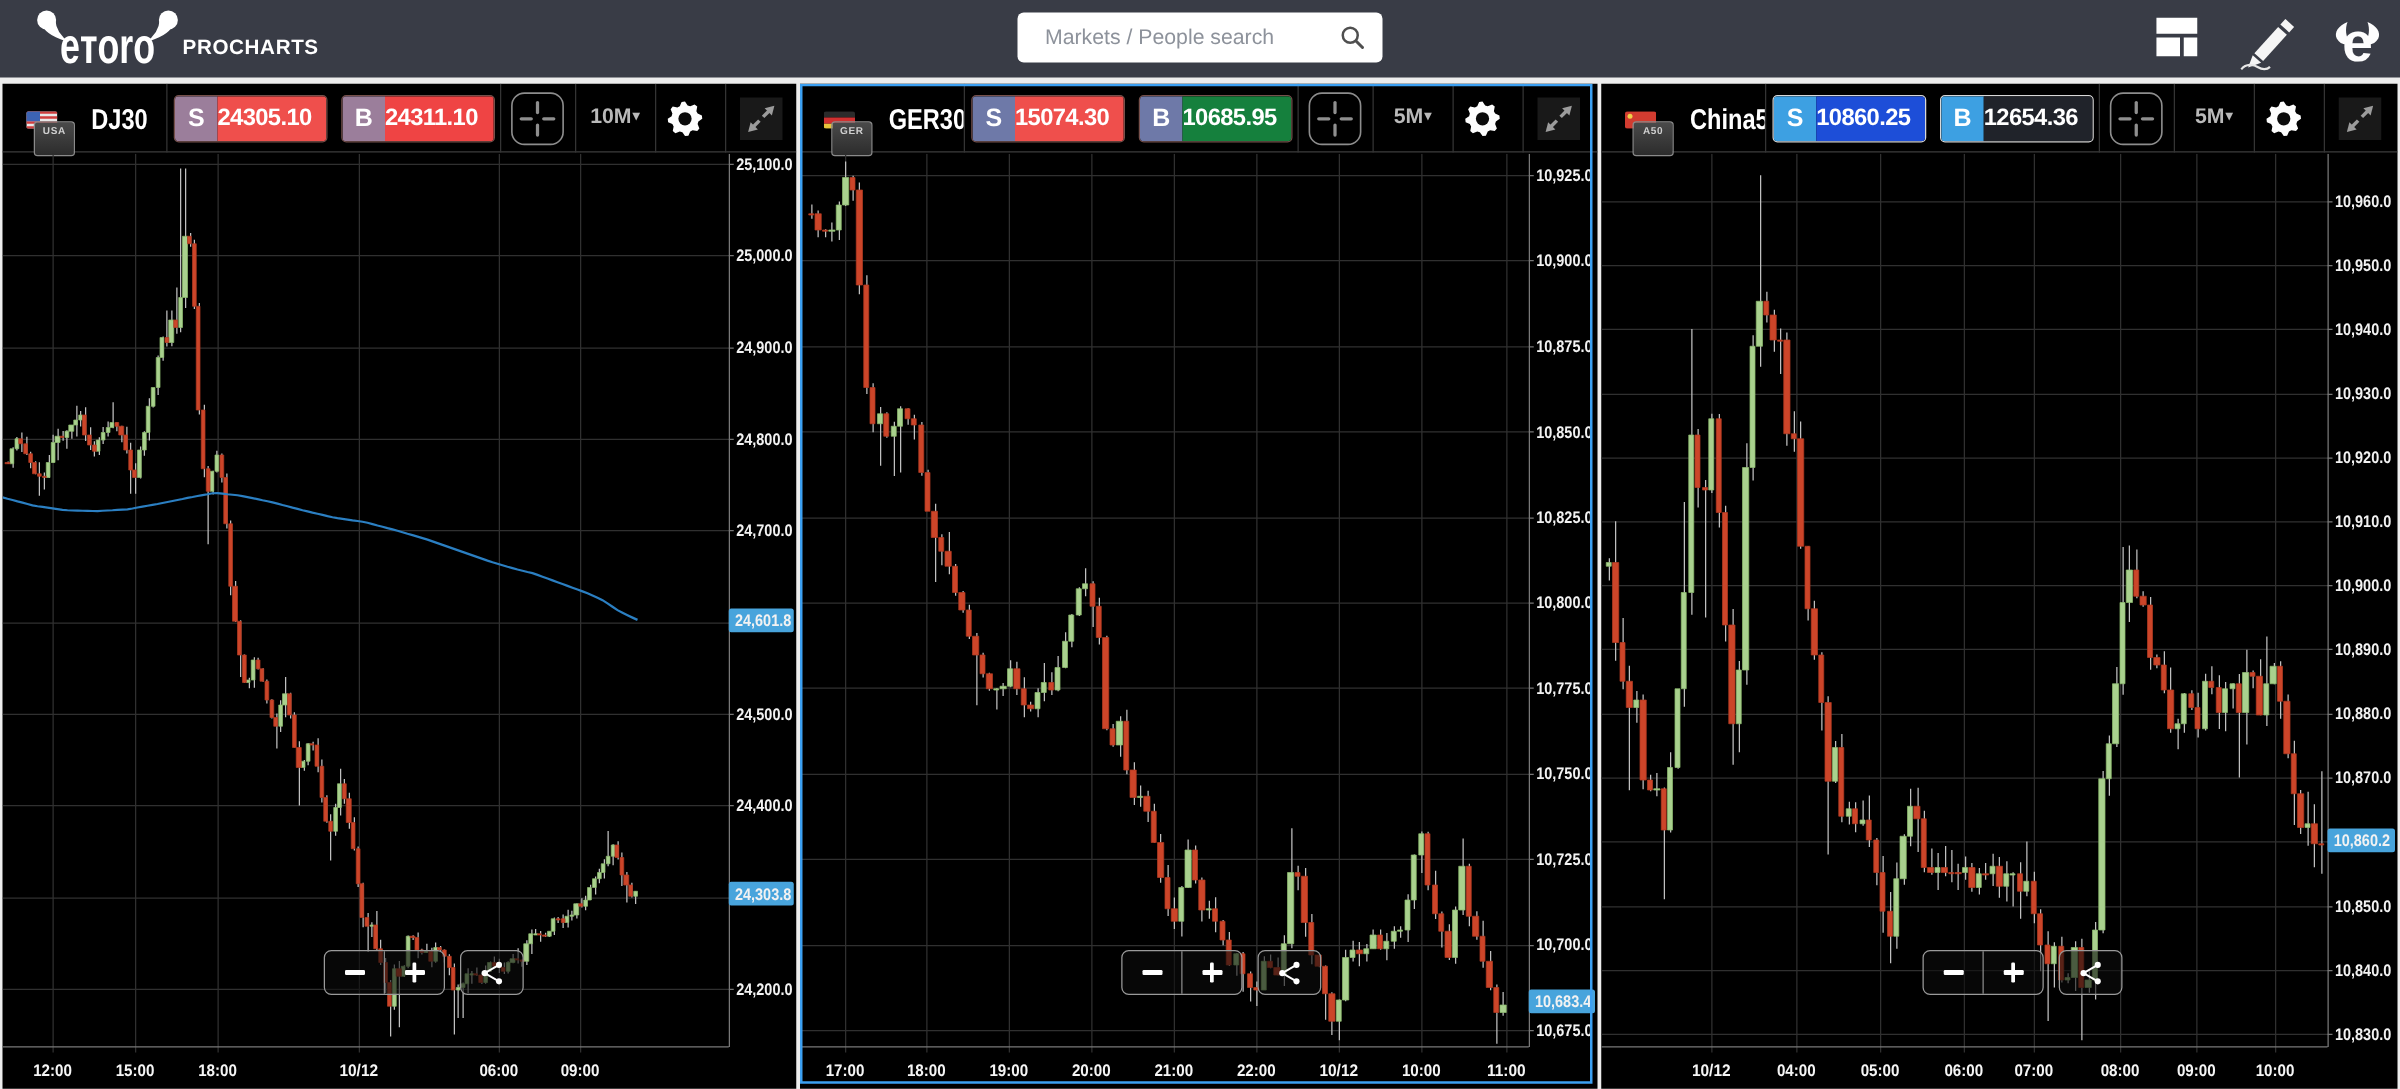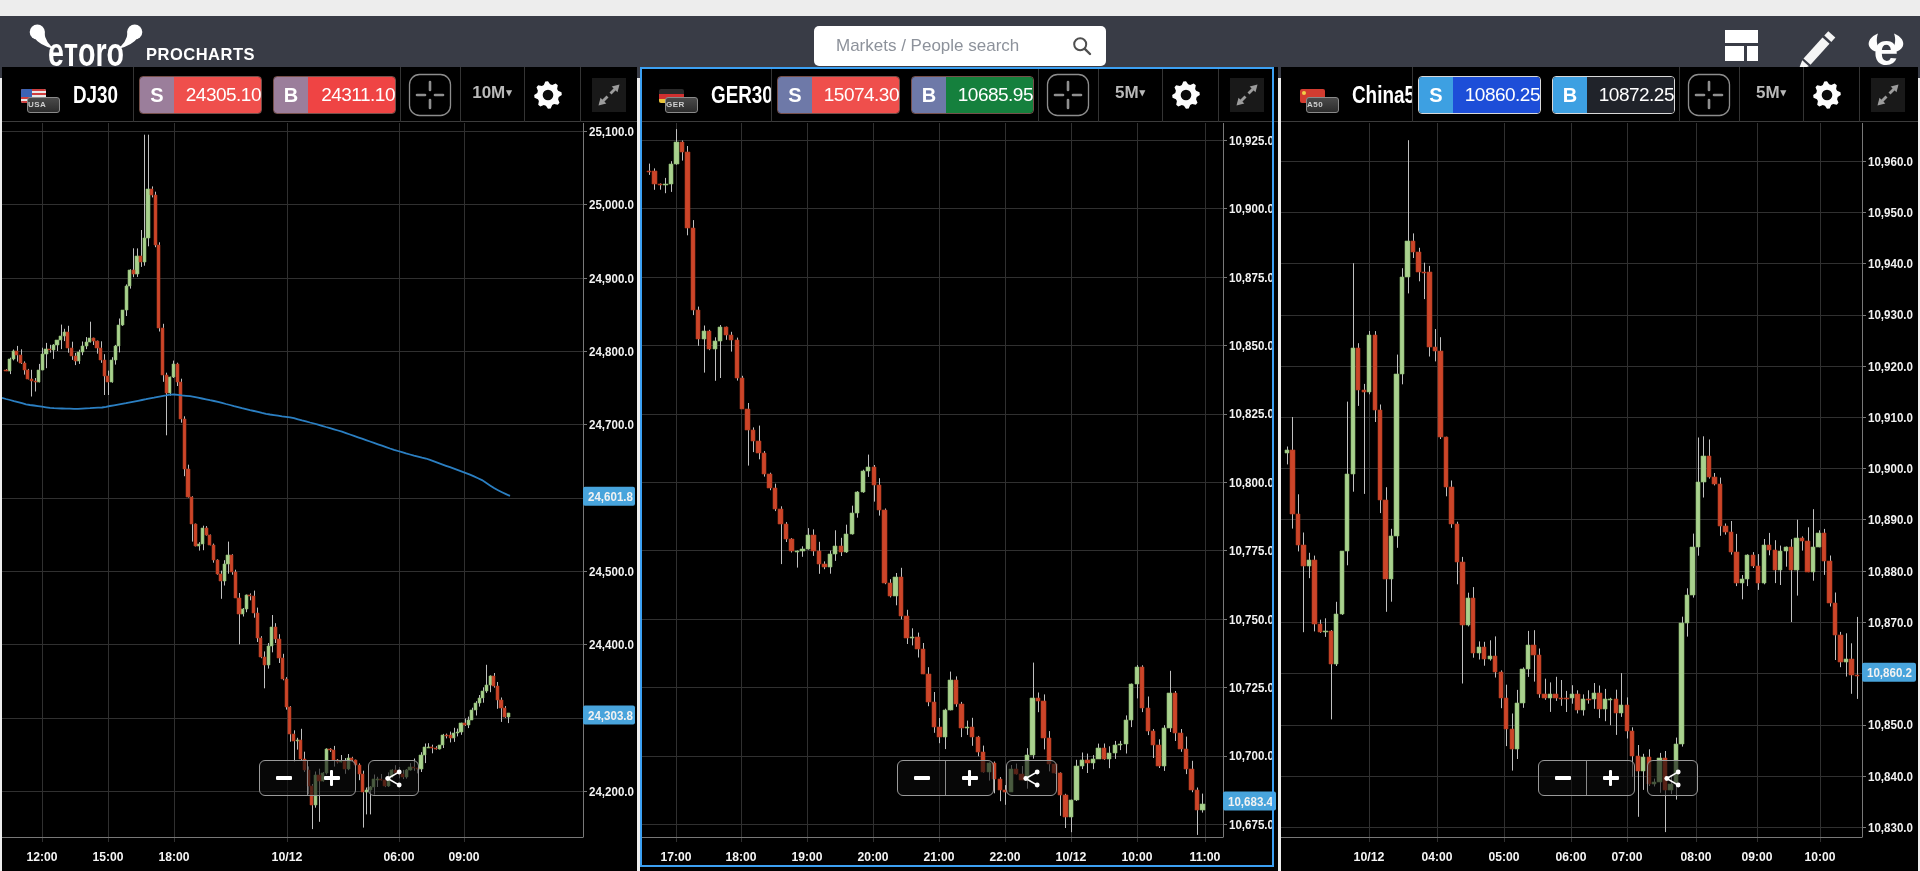--- a/index.html
+++ b/index.html
@@ -1,29 +1,29 @@
 <!DOCTYPE html>
 <html><head><meta charset="utf-8"><title>ProCharts</title><style>
 *{margin:0;padding:0;box-sizing:border-box}
 html,body{width:1920px;height:871px;overflow:hidden;background:#ededed;font-family:"Liberation Sans",sans-serif}
-.nav{position:absolute;left:0;top:16px;width:1920px;height:62px;background:#393c46}
+.nav{position:absolute;left:0;top:0;width:1920px;height:62px;background:#393c46}
 .logo{position:absolute;left:28px;top:8px}
 .pro{position:absolute;left:146px;top:29px;color:#fff;font-size:16.5px;font-weight:bold;letter-spacing:0.5px}
 .search{position:absolute;left:814px;top:10px;width:292px;height:40px;background:#fff;border-radius:5px}
 .search .ph{position:absolute;left:22px;top:10px;font-size:17px;color:#8d929b}
 .search svg{position:absolute;right:14px;top:10px}
 .nico{position:absolute;top:14px}
 .chart{position:absolute;top:67px;height:804px;background:#000;overflow:hidden}
 .hdr{position:absolute;left:0;top:0;width:100%;height:55px;border-bottom:1px solid #3c3c3c}
 .vsep{position:absolute;top:0;width:1px;height:55px;background:#343434}
-.badge{position:absolute;left:25px;top:30px;width:33px;height:16px;background:linear-gradient(#4a4a4a,#2c2c2c);border:1px solid #8a8a8a;border-radius:3px;color:#cfcfcf;font-size:8px;font-weight:bold;text-align:left;line-height:14px;letter-spacing:0.5px}
+.badge{position:absolute;left:25px;top:30px;width:33px;height:28px;background:linear-gradient(#4a4a4a,#2c2c2c);border:1px solid #8a8a8a;border-radius:3px;color:#cfcfcf;font-size:8px;font-weight:bold;text-align:center;line-height:14px;letter-spacing:0.5px}
 .sym{position:absolute;left:71px;top:15px;color:#fff;font-weight:bold;width:73px;white-space:nowrap;overflow:hidden;transform:scaleX(0.82);transform-origin:0 0}
 .sb{position:absolute;top:9px;width:123px;height:38px;border-radius:4px;overflow:hidden;display:flex;border:1px solid rgba(235,160,150,0.5)}
 .sbl{width:34px;height:36px;color:#fff;font-size:20px;font-weight:bold;text-align:center;line-height:36px;flex:none}
-.sbr{flex:1;color:#fff;font-size:19px;font-weight:normal;text-align:right;line-height:36px;letter-spacing:-0.5px}
+.sbr{flex:1;color:#fff;font-size:19px;font-weight:bold;text-align:left;line-height:36px;letter-spacing:-0.5px}
 .sbc{border:1px solid #d8d8d8 !important}
 .sbc .sbl{height:36px;line-height:36px}
 .sbc .sbr{line-height:36px}
 .xh{position:absolute;left:406px;top:6px}
 .intv{position:absolute;left:462px;top:16px;width:56px;color:#b9b9b9;font-size:17px;font-weight:bold;text-align:center}
 .tri{color:#b9b9b9;font-size:11px;vertical-align:2px;margin-left:1px}
 .gear{position:absolute;left:531px;top:13px}
 .exp{position:absolute;left:590px;top:11px;width:34px;height:34px;background:#191919;text-align:center;padding-top:4px}
 .plot{position:absolute;left:0;top:56px}
 .yl{font-size:13.4px;font-weight:bold;fill:#f2f2f2}
@@ -285,21 +285,21 @@
           <circle cx="4" cy="4" r="2" fill="#f0d048"></circle>
         </svg></div>
       <div class="badge">A50</div>
       <div class="sym" style="font-size:23px">China50</div>
       <div class="sb sbc" style="left:137px">
         <div class="sbl" style="background:#3da0e2">S</div>
         <div class="sbr" style="background:#1d4ed8">10860.25</div>
       </div>
       <div class="sb sbc" style="left:271px">
         <div class="sbl" style="background:#3da0e2">B</div>
-        <div class="sbr" style="background:#20232a">10872.25</div>
+        <div class="sbr" style="background:#20232a">12654.36</div>
       </div>
       <svg class="xh" width="44" height="44" viewBox="0 0 44 44">
         <rect x="1.5" y="1.5" width="41" height="41" rx="10" fill="none" stroke="#8d8d8d" stroke-width="1.3"></rect>
         <g stroke="#8f8f8f" stroke-width="2.6" stroke-linecap="round">
           <line x1="9" y1="22" x2="17" y2="22"></line>
           <line x1="27" y1="22" x2="35" y2="22"></line>
           <line x1="22" y1="9" x2="22" y2="17"></line>
           <line x1="22" y1="27" x2="22" y2="35"></line>
         </g>
       </svg>

